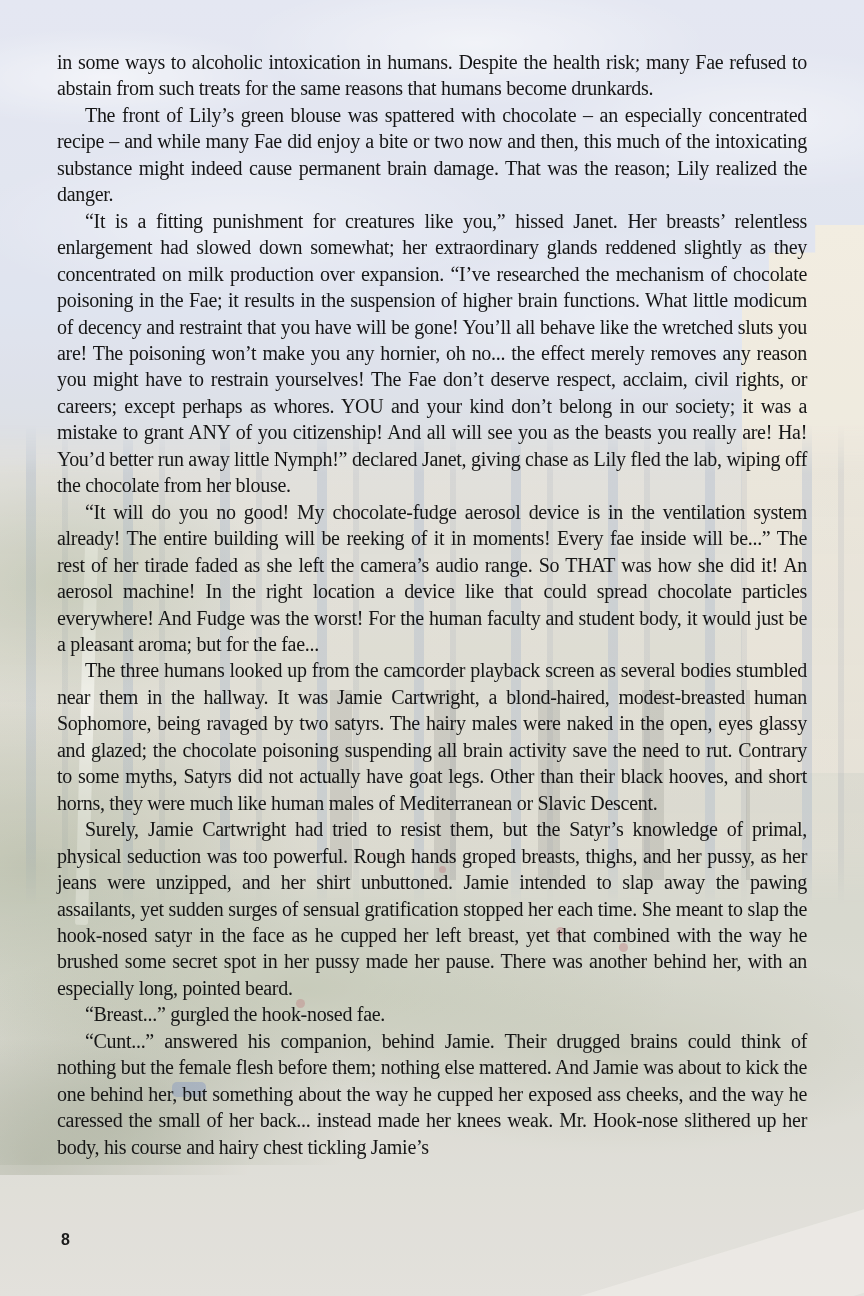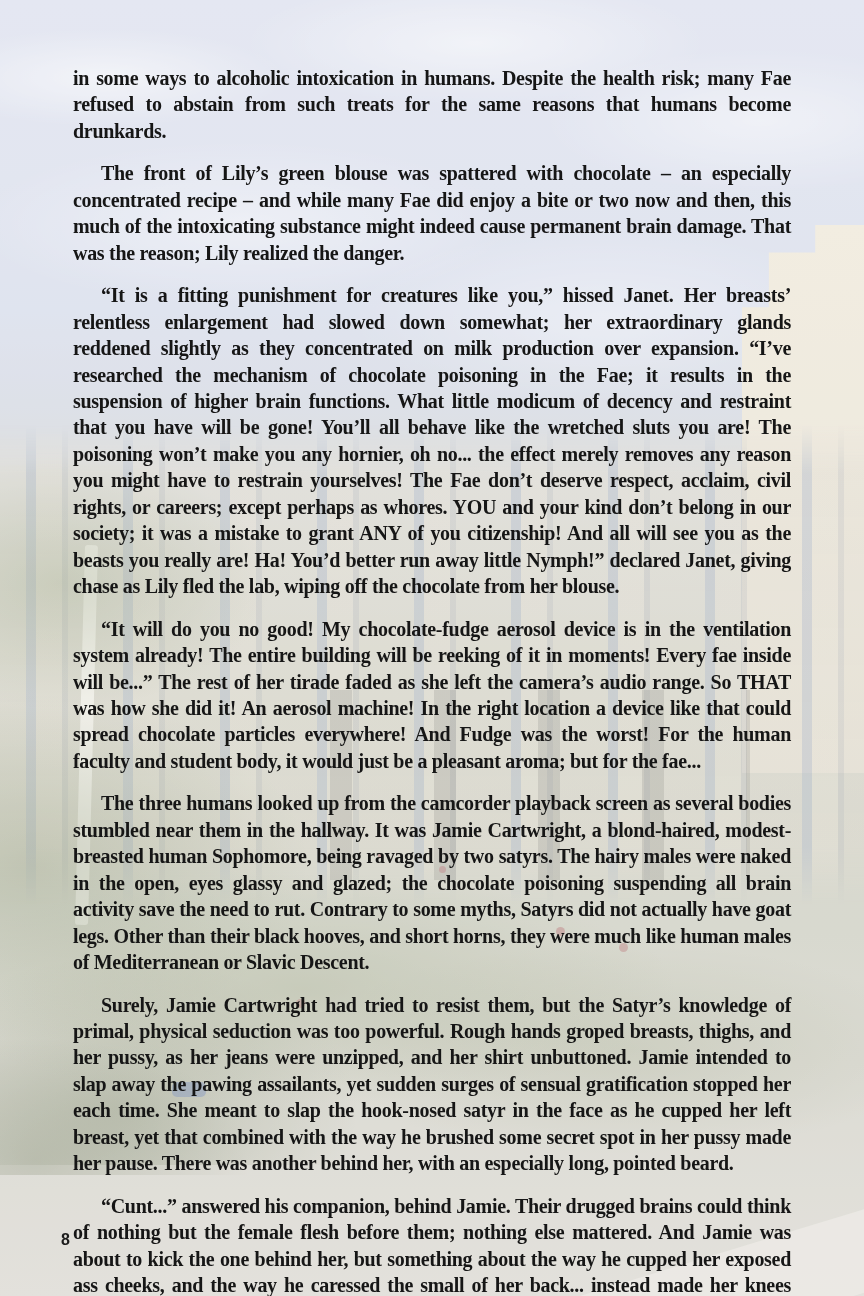--- a/index.html
+++ b/index.html
@@ -102,21 +102,21 @@
 
   
   .text-block {
     position: absolute; left: 57px; top: 49px; width: 750px;
     color: #161616;
     font-size: 20px;
     line-height: 26.45px;
     letter-spacing: -0.3px;
     text-align: justify;
   }
-  .para { margin: 16px; text-indent: 28px; font-weight: bold; }
+  .para { margin: 0; text-indent: 28px; }
   .para.no-indent { text-indent: 0; }
 
   .page-number {
     position: absolute; left: 61px; top: 1231px;
     font-family: "Liberation Sans", sans-serif;
     font-weight: bold;
     font-size: 16px;
     color: #1c1c1c;
   }
 </style>
@@ -138,18 +138,19 @@
   <div class="bg-path"></div>
   <div class="bg-veil"></div>
 
   <div class="text-block">
     <p class="para no-indent">in some ways to alcoholic intoxication in humans. Despite the health risk; many Fae refused to abstain from such treats for the same reasons that humans become drunkards.</p>
     <p class="para">The front of Lily’s green blouse was spattered with chocolate – an especially concentrated recipe – and while many Fae did enjoy a bite or two now and then, this much of the intoxicating substance might indeed cause permanent brain damage. That was the reason; Lily realized the danger.</p>
     <p class="para">“It is a fitting punishment for creatures like you,” hissed Janet. Her breasts’ relentless enlargement had slowed down somewhat; her extraordinary glands reddened slightly as they concentrated on milk production over expansion. “I’ve researched the mechanism of chocolate poisoning in the Fae; it results in the suspension of higher brain functions. What little modicum of decency and restraint that you have will be gone! You’ll all behave like the wretched sluts you are! The poisoning won’t make you any hornier, oh no... the effect merely removes any reason you might have to restrain yourselves! The Fae don’t deserve respect, acclaim, civil rights, or careers; except perhaps as whores. YOU and your kind don’t belong in our society; it was a mistake to grant ANY of you citizenship! And all will see you as the beasts you really are! Ha! You’d better run away little Nymph!” declared Janet, giving chase as Lily fled the lab, wiping off the chocolate from her blouse.</p>
     <p class="para">“It will do you no good! My chocolate-fudge aerosol device is in the ventilation system already! The entire building will be reeking of it in moments! Every fae inside will be...” The rest of her tirade faded as she left the camera’s audio range. So THAT was how she did it! An aerosol machine! In the right location a device like that could spread chocolate particles everywhere! And Fudge was the worst! For the human faculty and student body, it would just be a pleasant aroma; but for the fae...</p>
     <p class="para">The three humans looked up from the camcorder playback screen as several bodies stumbled near them in the hallway. It was Jamie Cartwright, a blond-haired, modest-breasted human Sophomore, being ravaged by two satyrs. The hairy males were naked in the open, eyes glassy and glazed; the chocolate poisoning suspending all brain activity save the need to rut. Contrary to some myths, Satyrs did not actually have goat legs. Other than their black hooves, and short horns, they were much like human males of Mediterranean or Slavic Descent.</p>
     <p class="para">Surely, Jamie Cartwright had tried to resist them, but the Satyr’s knowledge of primal, physical seduction was too powerful. Rough hands groped breasts, thighs, and her pussy, as her jeans were unzipped, and her shirt unbuttoned. Jamie intended to slap away the pawing assailants, yet sudden surges of sensual gratification stopped her each time. She meant to slap the hook-nosed satyr in the face as he cupped her left breast, yet that combined with the way he brushed some secret spot in her pussy made her pause. There was another behind her, with an especially long, pointed beard.</p>
+    <p class="para">“Breast...” gurgled the hook-nosed fae.</p>
     <p class="para">“Cunt...” answered his companion, behind Jamie. Their drugged brains could think of nothing but the female flesh before them; nothing else mattered. And Jamie was about to kick the one behind her, but something about the way he cupped her exposed ass cheeks, and the way he caressed the small of her back... instead made her knees weak. Mr. Hook-nose slithered up her body, his course and hairy chest tickling Jamie’s</p>
   </div>
 
   <div class="page-number">8</div>
 
 </div>
 
 </body></html>

